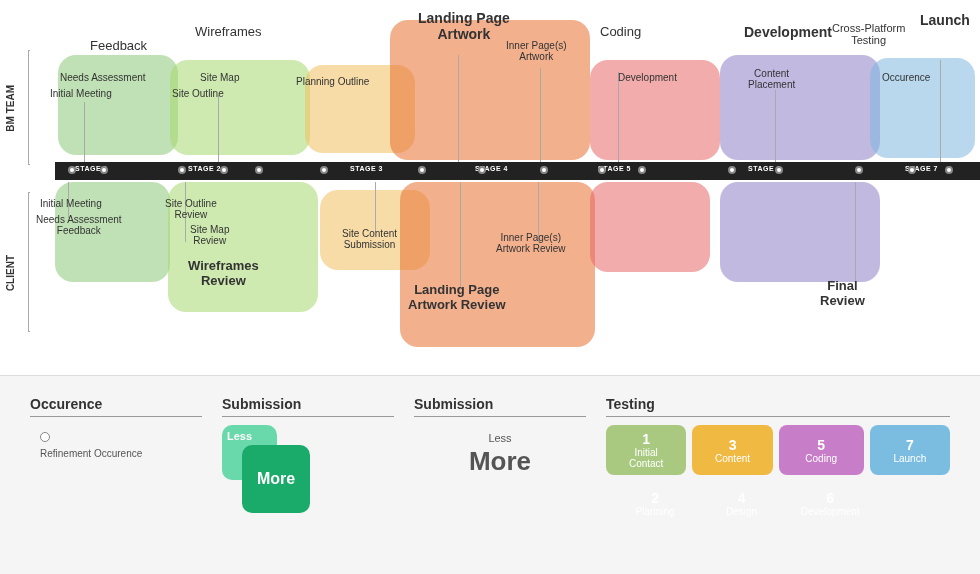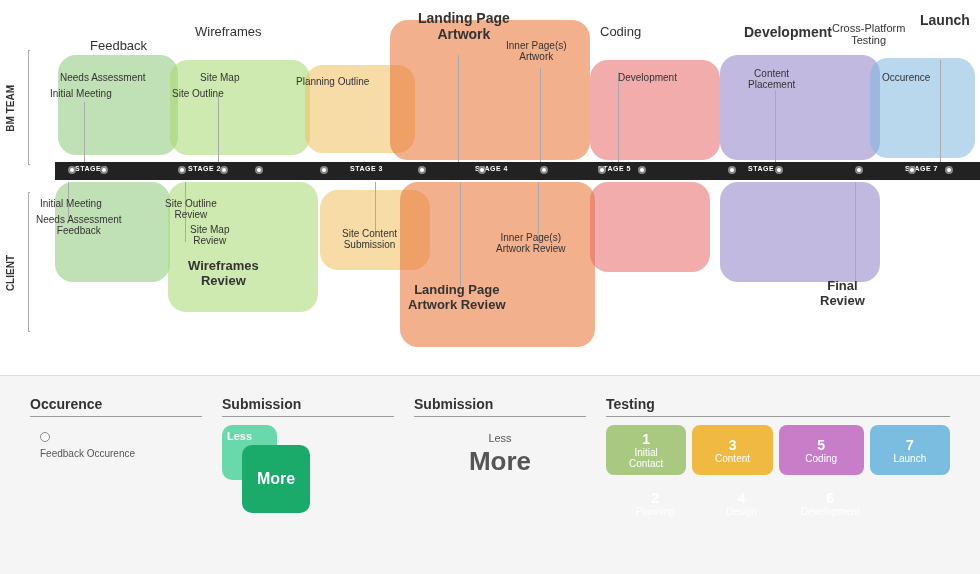--- a/index.html
+++ b/index.html
@@ -296,21 +296,21 @@
 </div>
 
 <div class="legend-area">
 
   <div class="legend-section">
     <div class="legend-title">Occurence</div>
     <div style="display:flex;flex-direction:column;align-items:flex-start;padding-left:10px;margin-top:15px;">
       <div style="display:flex;align-items:center;gap:6px;">
         <div style="width:10px;height:10px;border-radius:50%;background:#fff;border:1.5px solid #888;"></div>
       </div>
-      <div style="font-size:10px;color:#555;margin-top:6px;">Feedback Occurence</div>
+      <div style="font-size:10px;color:#555;margin-top:6px;">Refinement Occurence</div>
     </div>
   </div>
 
   <div class="legend-section">
     <div class="legend-title">Submission</div>
     <div style="position:relative;width:90px;height:105px;margin-top:8px;">
 
       <div style="position:absolute;left:0;top:0;width:55px;height:55px;border-radius:10px;background:#2ecc8c;opacity:0.7;display:flex;align-items:flex-start;justify-content:flex-start;padding:5px;">
         <span style="font-size:11px;color:#fff;font-weight:bold;">Less</span>
       </div>

